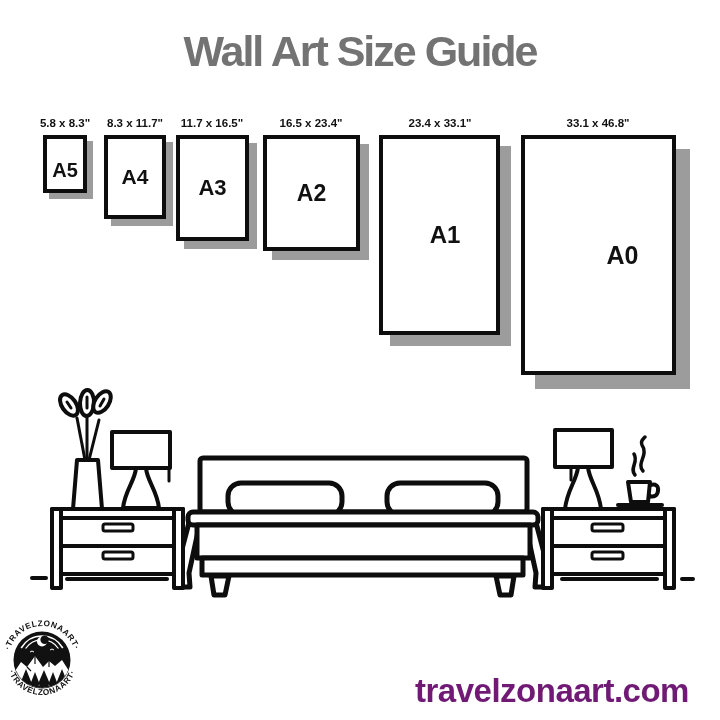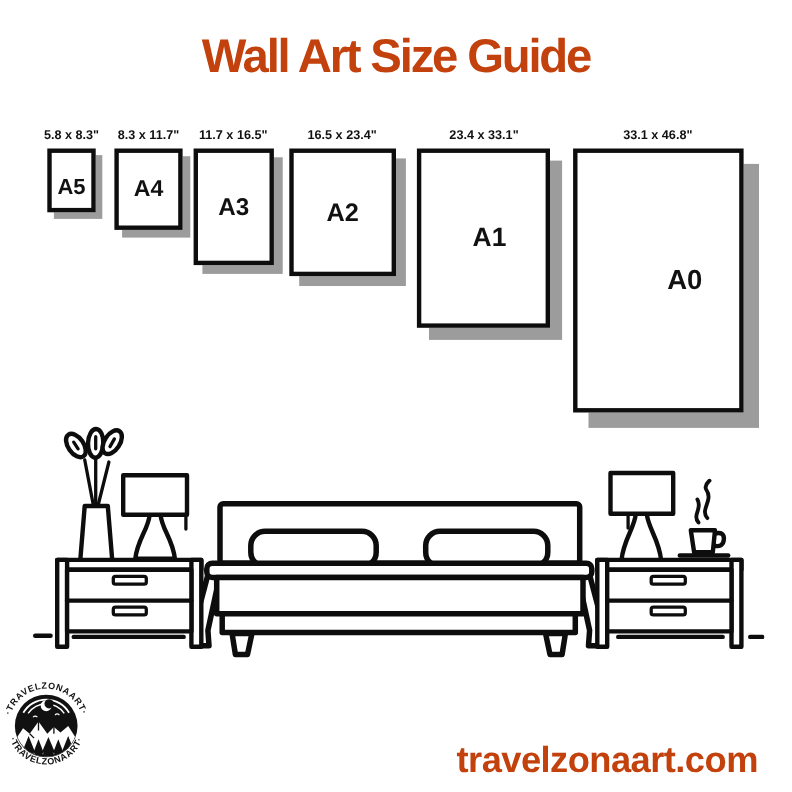--- a/index.html
+++ b/index.html
@@ -2,68 +2,68 @@
 <html><head>
 <meta charset="utf-8">
 <style>
   * { margin:0; padding:0; box-sizing:border-box; }
   html,body { width:720px; height:720px; background:#ffffff; overflow:hidden;
               font-family:"Liberation Sans", sans-serif; position:relative; }
   .stage { position:absolute; inset:0; width:720px; height:720px; background:#fff; }
 
   .page-title{
     position:absolute; top:27px; left:0; width:720px; text-align:center;
-    font-size:43px; font-weight:700; letter-spacing:-2px; color:#c2410c;
+    font-size:43px; font-weight:700; letter-spacing:-2px; color:#737373;
   }
 
   .frame{
     position:absolute; background:#fff; border:4px solid #0d0d0d;
     display:flex; align-items:center; justify-content:center;
   }
   .frame-letter{ font-weight:700; color:#111; letter-spacing:0px; }
   .dim-label{
     position:absolute; transform:translateX(-50%); white-space:nowrap;
     font-size:11.5px; font-weight:700; color:#111; top:117px;
   }
 
   .illustration{ position:absolute; left:25px; top:375px; }
   .logo-badge{ position:absolute; left:-6px; top:612px; }
 
   .site-url{
     position:absolute; top:672px; left:402px; width:300px; text-align:center;
-    font-size:33px; font-weight:700; letter-spacing:-0.5px; color:#c2410c;
+    font-size:33px; font-weight:700; letter-spacing:-0.5px; color:#701a75;
   }
 </style>
 </head>
 <body>
 
 <div class="stage">
 
   <div class="page-title">Wall Art Size Guide</div>
 
   <div class="dim-label" style="left:65px;">5.8 x 8.3"</div>
   <div class="dim-label" style="left:135px;">8.3 x 11.7"</div>
   <div class="dim-label" style="left:212px;">11.7 x 16.5"</div>
   <div class="dim-label" style="left:311px;">16.5 x 23.4"</div>
   <div class="dim-label" style="left:440px;">23.4 x 33.1"</div>
   <div class="dim-label" style="left:598px;">33.1 x 46.8"</div>
 
   <div class="frame" style="left:43px;  top:135px; width:44px;  height:58px;  box-shadow:6px 6px 0 #9c9c9c;">
     <span class="frame-letter" style="font-size:20px;margin-top:12px;">A5</span>
   </div>
-  <div class="frame" style="left:104px; top:135px; width:62px;  height:74px;  box-shadow:7px 7px 0 #9c9c9c;">
+  <div class="frame" style="left:104px; top:135px; width:62px;  height:84px;  box-shadow:7px 7px 0 #9c9c9c;">
     <span class="frame-letter" style="font-size:21px;">A4</span>
   </div>
   <div class="frame" style="left:176px; top:135px; width:73px;  height:106px; box-shadow:8px 8px 0 #9c9c9c;">
     <span class="frame-letter" style="font-size:22px;">A3</span>
   </div>
   <div class="frame" style="left:263px; top:135px; width:97px;  height:116px; box-shadow:9px 9px 0 #9c9c9c;">
     <span class="frame-letter" style="font-size:23px;">A2</span>
   </div>
-  <div class="frame" style="left:379px; top:135px; width:121px; height:163px; box-shadow:11px 11px 0 #9c9c9c;padding-left:11px;">
+  <div class="frame" style="left:379px; top:135px; width:121px; height:200px; box-shadow:11px 11px 0 #9c9c9c;padding-left:11px;">
     <span class="frame-letter" style="font-size:24px;">A1</span>
   </div>
   <div class="frame" style="left:521px; top:135px; width:155px; height:240px; box-shadow:14px 14px 0 #9c9c9c;padding-left:48px;">
     <span class="frame-letter" style="font-size:25px;">A0</span>
   </div>
 
   <svg class="illustration" width="670" height="228" viewBox="0 0 670 228">
     <g fill="none" stroke="#0d0d0d" stroke-linecap="round" stroke-linejoin="round">
 
       <g stroke-width="4">

